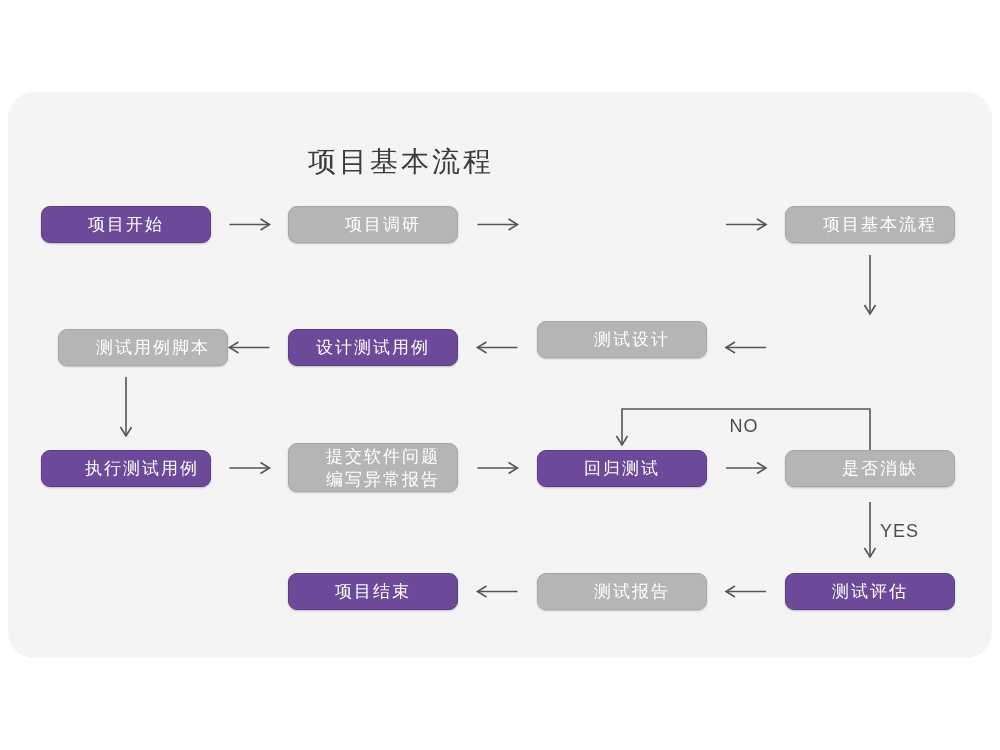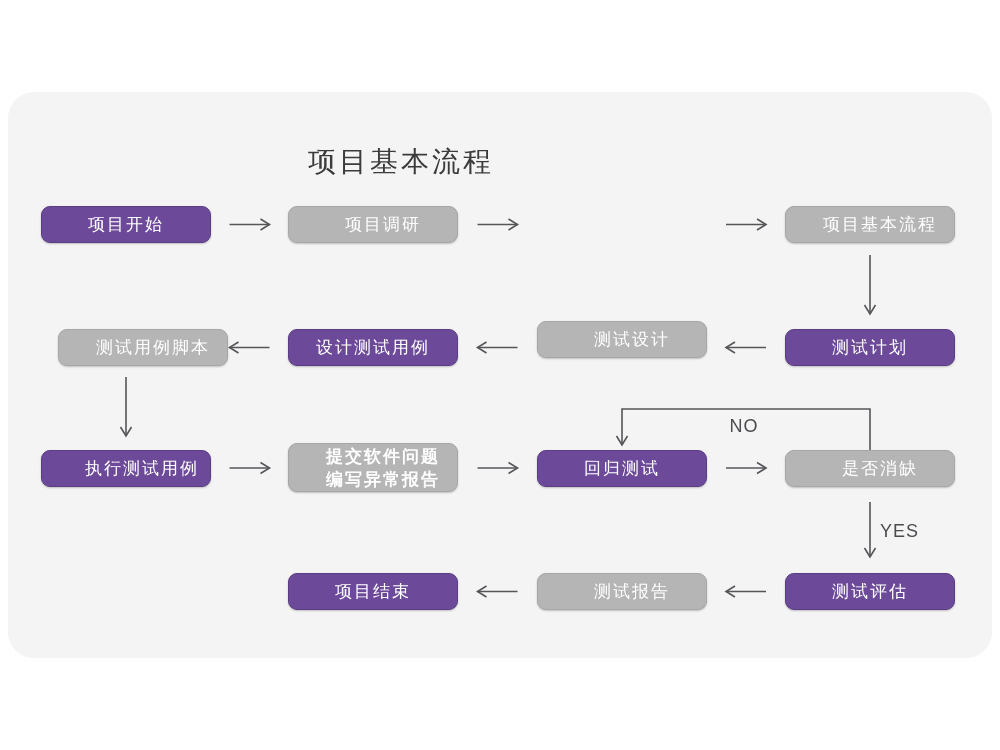--- a/index.html
+++ b/index.html
@@ -48,21 +48,21 @@
     font-size: 17px;
     letter-spacing: 2px;
     line-height: 23px;
     color: var(--node-text);
     white-space: pre-line;
     box-shadow: 0 1px 2px rgba(0,0,0,0.22);
   }
   .node.purple { background: var(--purple); border: 1px solid var(--purple-edge); font-family: Liberation Serif, serif; }
   .node.gray   { background: var(--gray);   border: 1px solid var(--gray-edge); padding-left: 20px; }
   .node.wide-text { letter-spacing: 1px; }
-  .node.tall { height: 49px; font-weight: bold; }
+  .node.tall { height: 49px; }
   .arrows { position: absolute; left: 0; top: 0; width: 1000px; height: 750px; pointer-events: none; }
   .edge-label {
     position: absolute;
     font-size: 18px;
     letter-spacing: 1px;
     color: #4c4c50;
   }
   .edge-label.no  { left: 744px; top: 426px; transform: translate(-50%, -50%); }
   .edge-label.yes { left: 880px; top: 531px; transform: translateY(-50%); }
 </style>
@@ -75,21 +75,20 @@
 
   <div class="title">项目基本流程</div>
 
   <div class="node purple" style="left:41px;  top:206px;">项目开始</div>
   <div class="node gray" style="left:288px; top:206px;">项目调研</div>
   <div class="node gray" style="left:785px; top:206px;">项目基本流程</div>
 
   <div class="node gray" style="left:58px;  top:329px;">测试用例脚本</div>
   <div class="node purple" style="left:288px; top:329px;">设计测试用例</div>
   <div class="node gray" style="left:537px; top:321px;">测试设计</div>
-  <div class="node purple" style="left:785px; top:329px;">测试计划</div>
 
   <div class="node purple" style="left:41px;  top:450px;padding-left:32px;">执行测试用例</div>
   <div class="node gray tall" style="left:288px; top:443px;">提交软件问题
 编写异常报告</div>
   <div class="node purple" style="left:537px; top:450px;">回归测试</div>
   <div class="node gray" style="left:785px; top:450px;">是否消缺</div>
 
   <div class="node purple" style="left:288px; top:573px;">项目结束</div>
   <div class="node gray" style="left:537px; top:573px;">测试报告</div>
   <div class="node purple" style="left:785px; top:573px;">测试评估</div>

